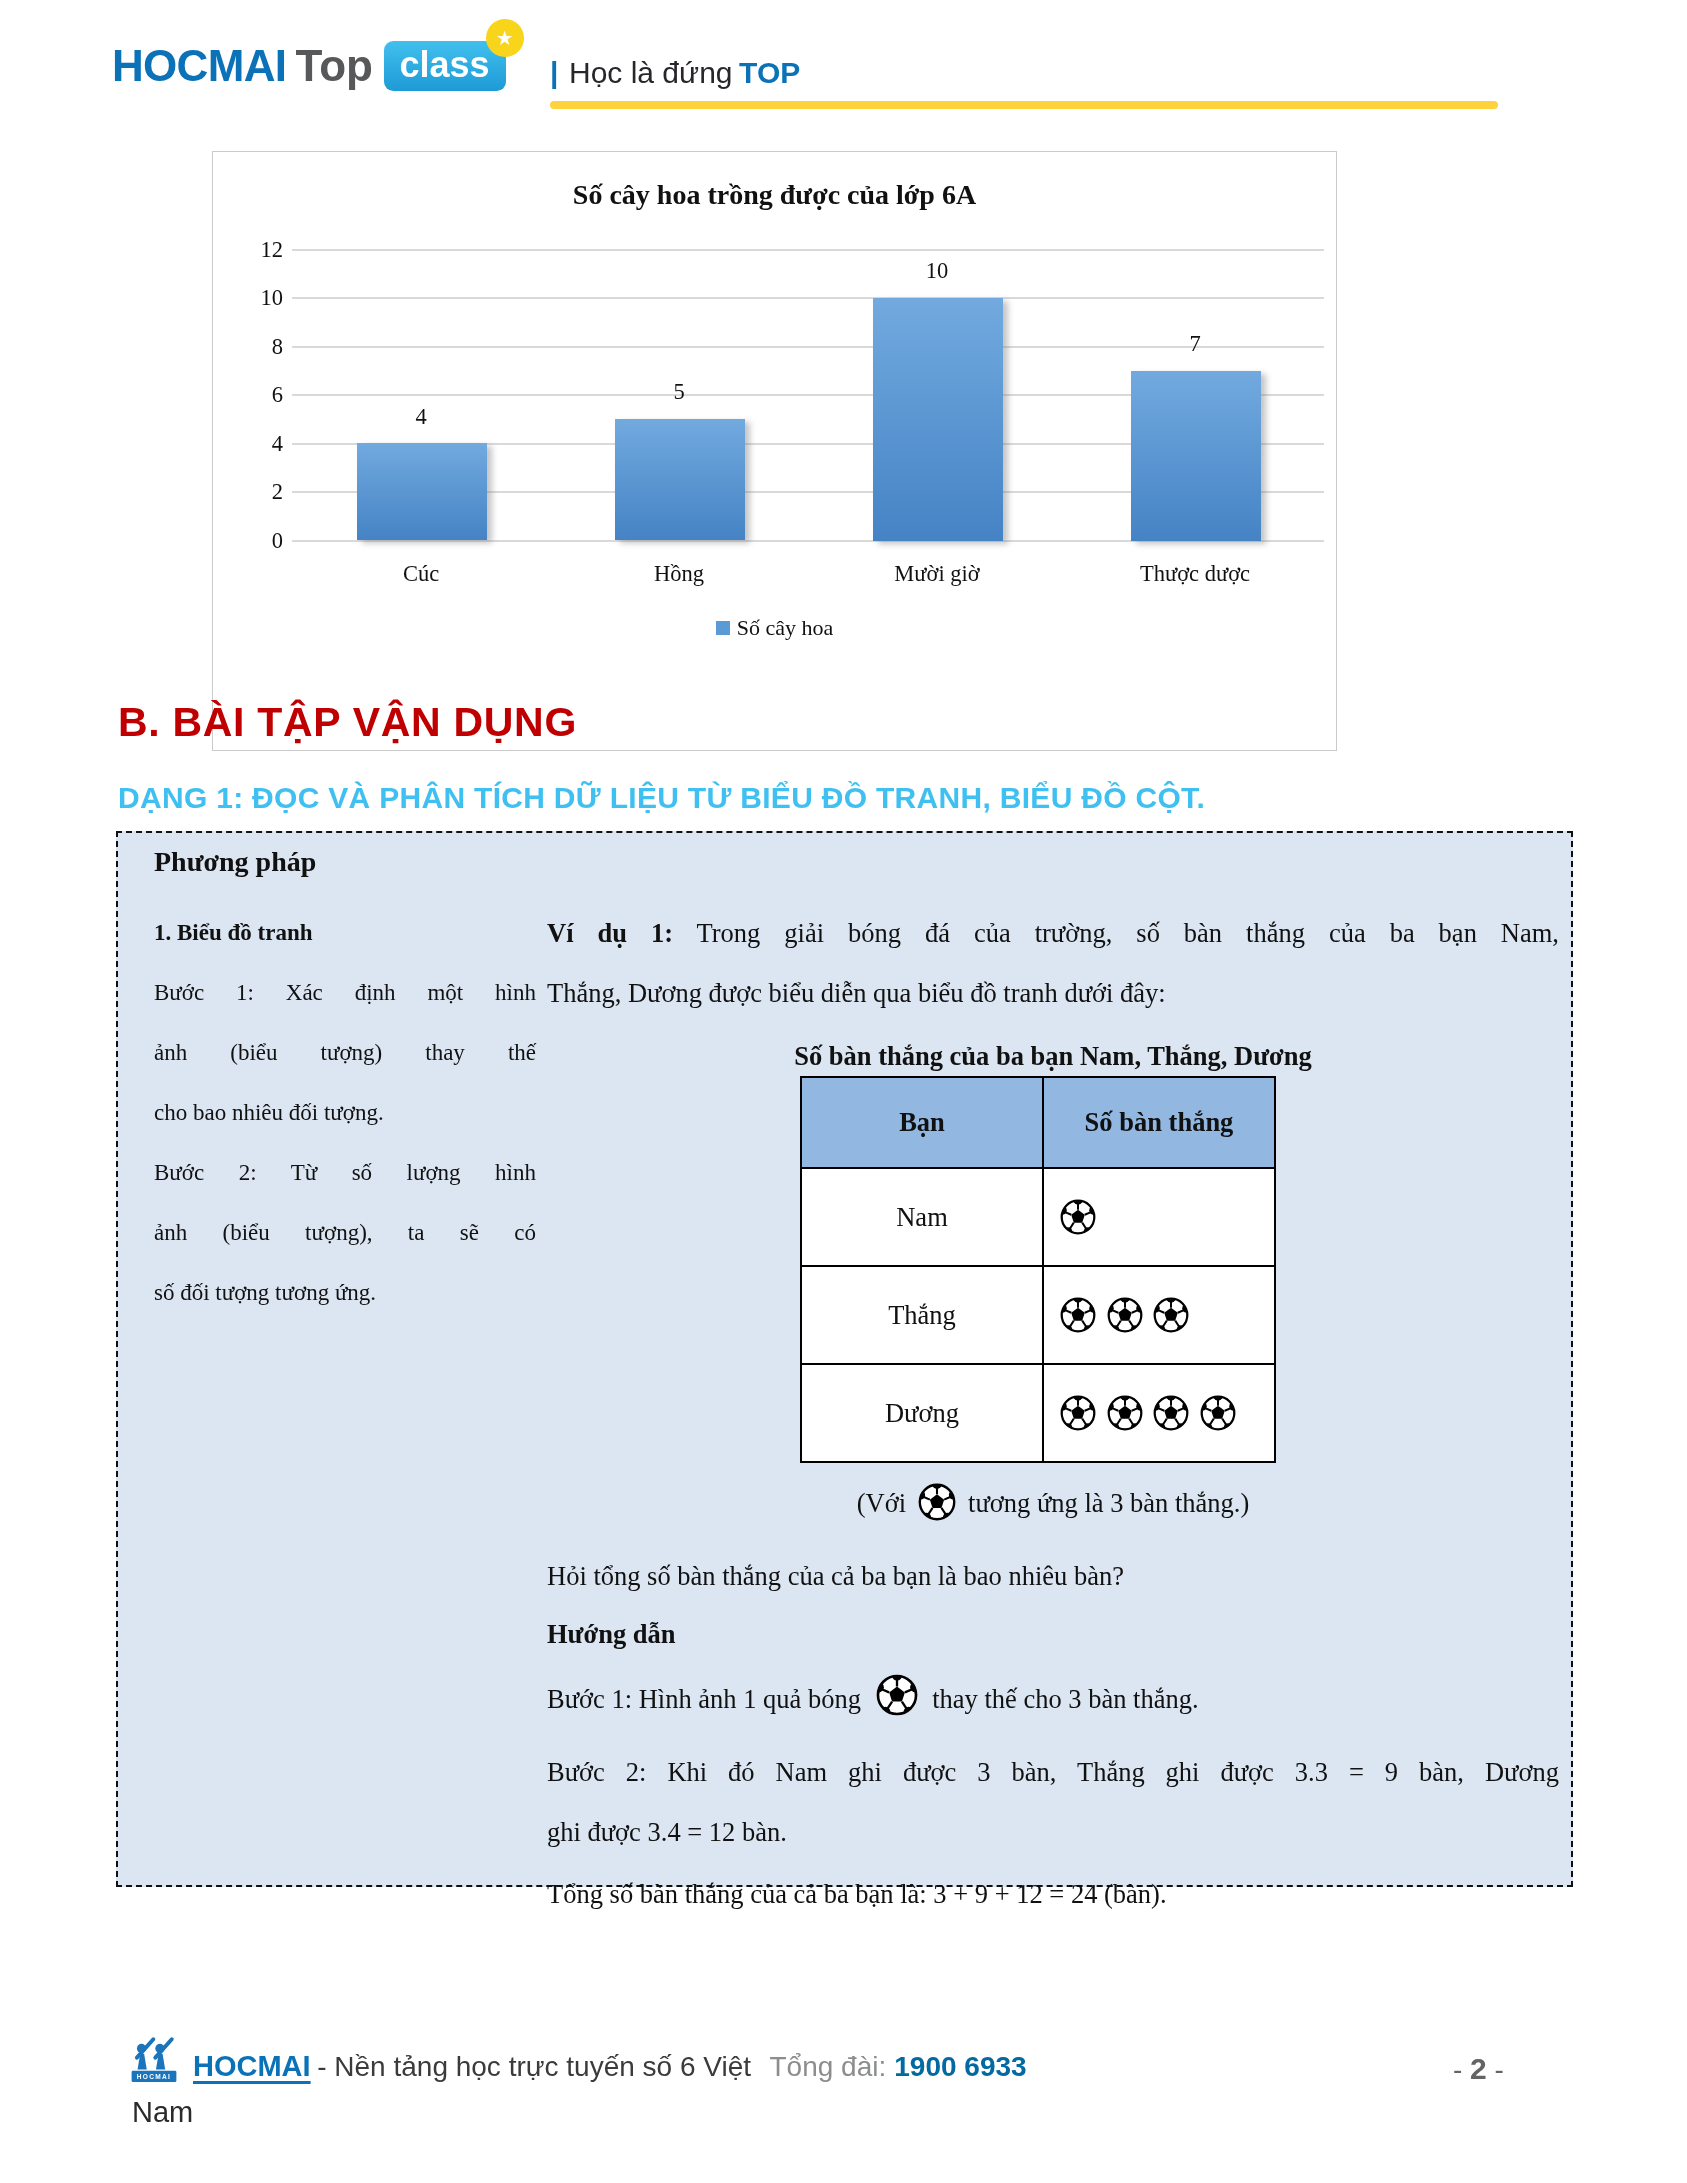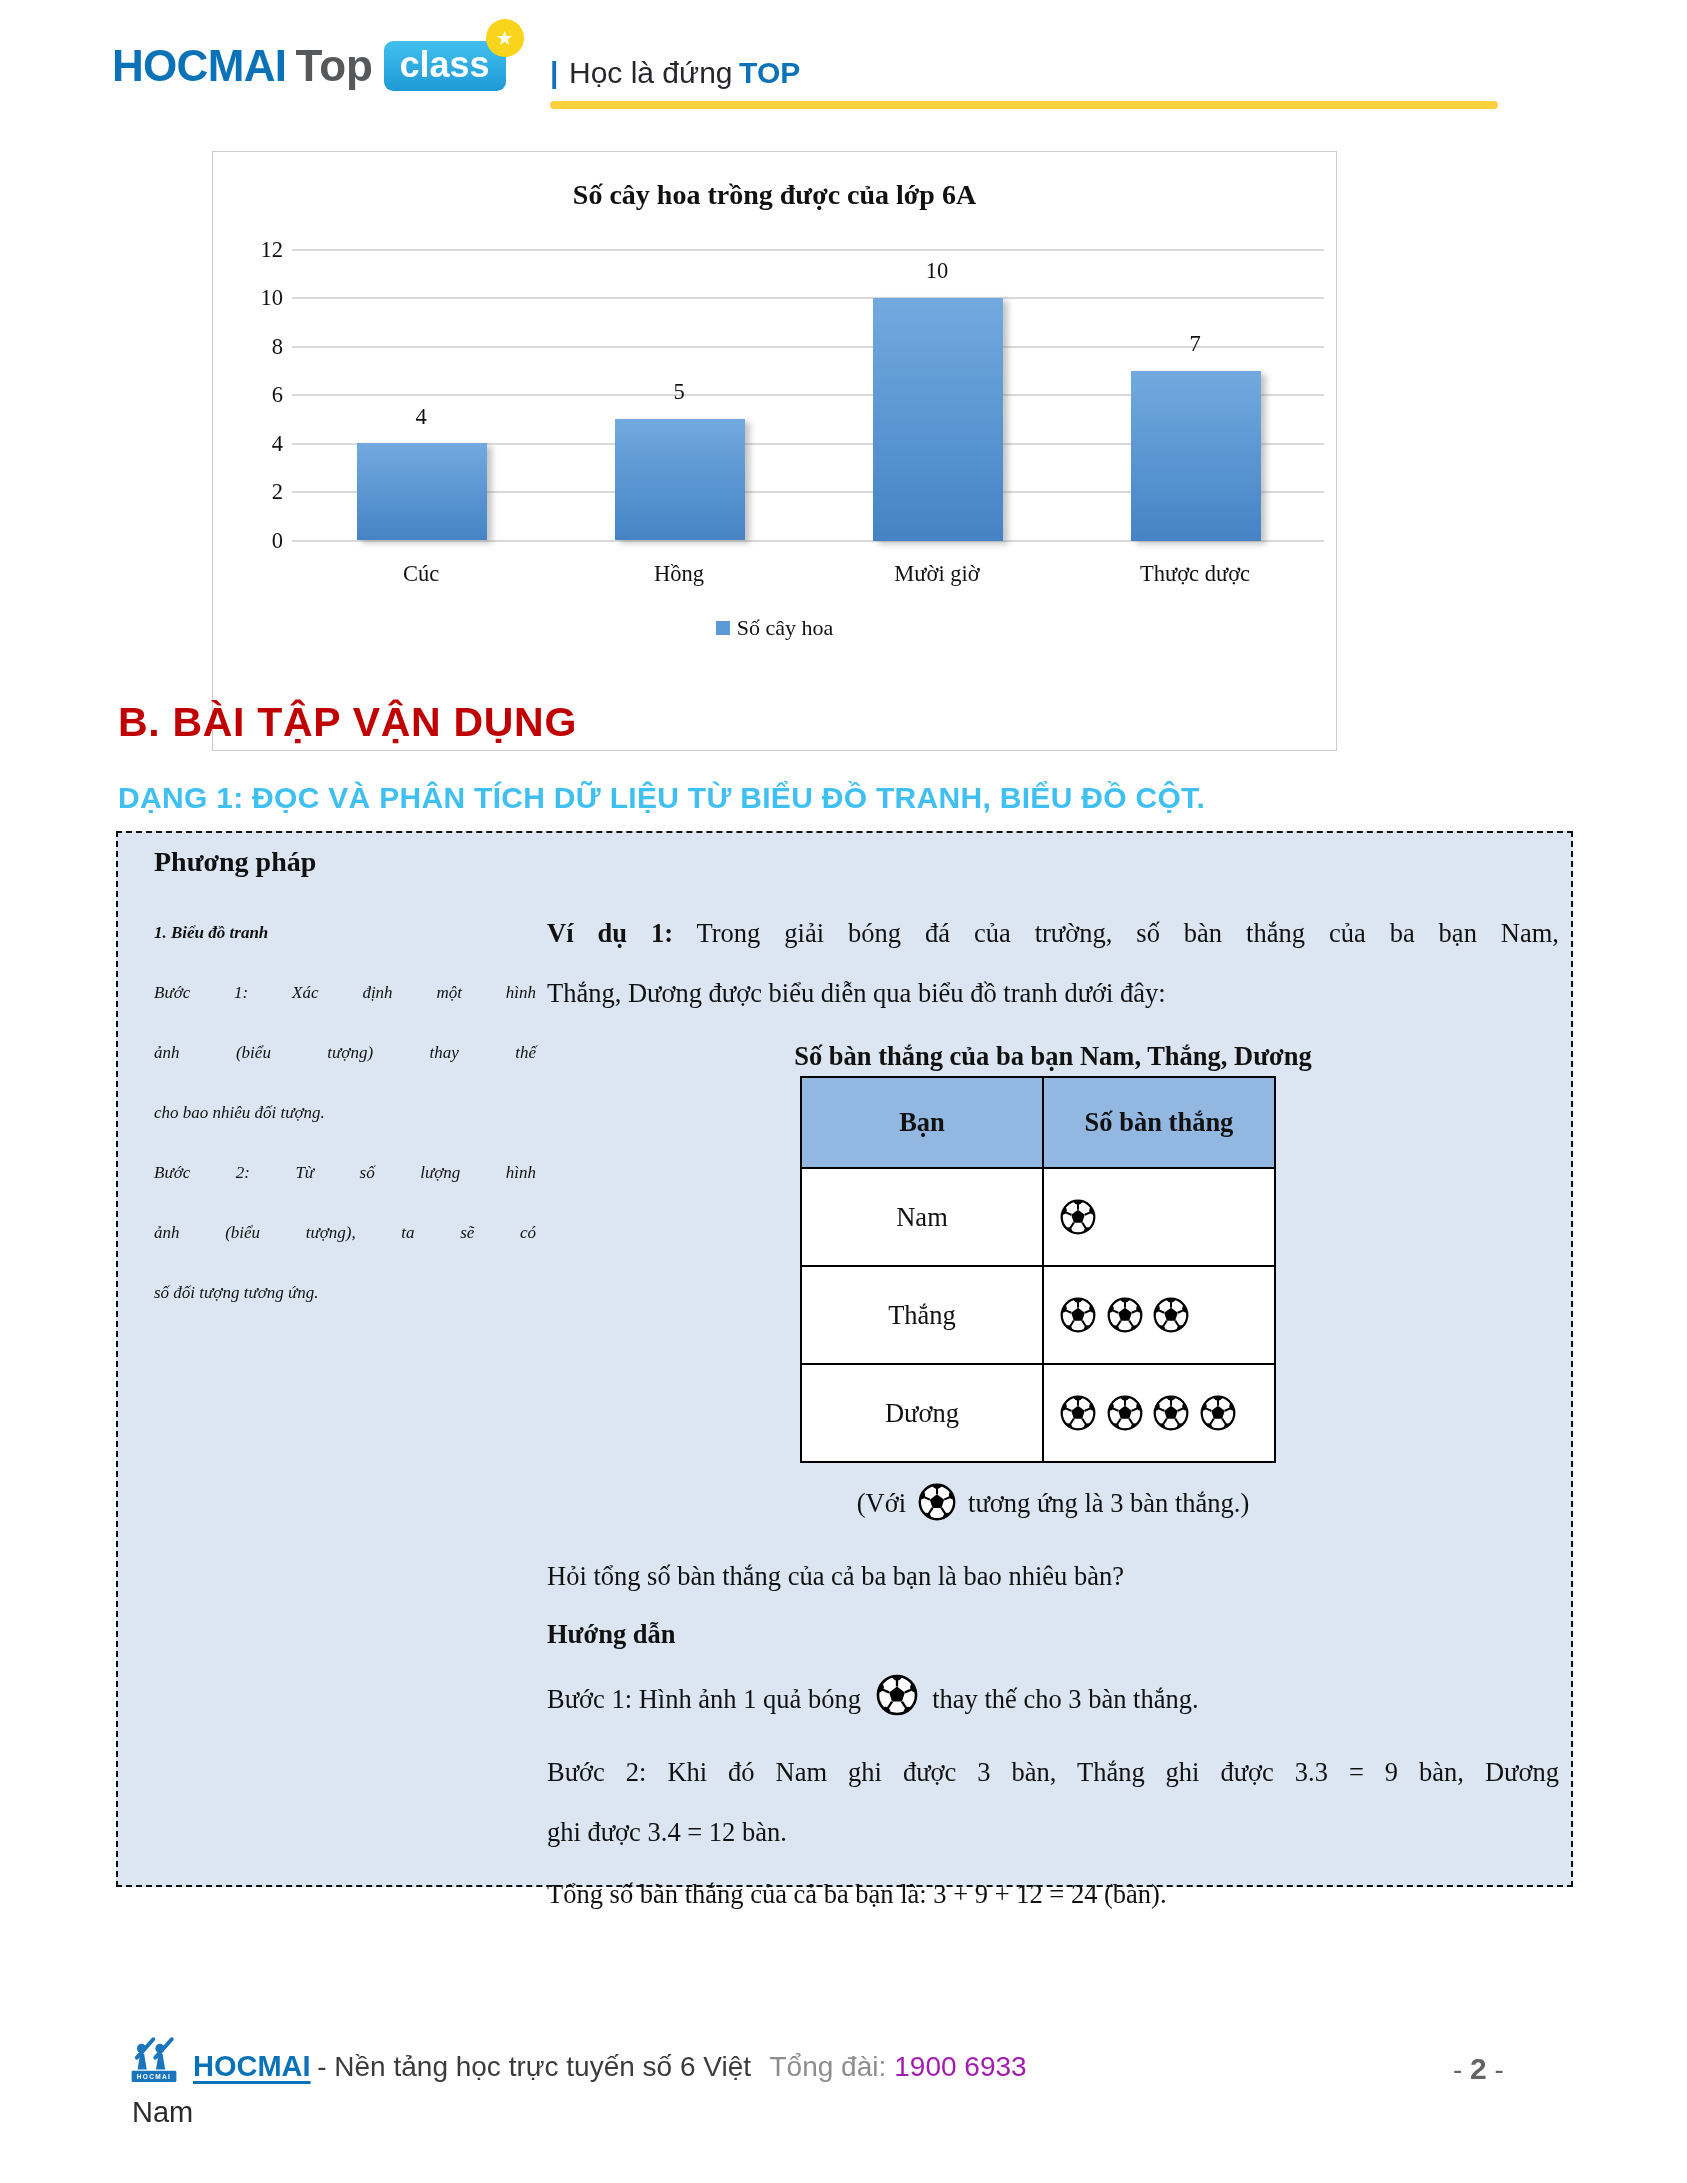--- a/index.html
+++ b/index.html
@@ -39,21 +39,21 @@
   .legend-label{font-size:22px;}
   
   .heading-b{position:absolute;left:118px;top:699px;font-family:"Liberation Sans",sans-serif;
     font-weight:800;font-size:41px;color:var(--heading-red,#C00000);letter-spacing:0.7px;}
   .heading-dang{position:absolute;left:118px;top:781px;font-family:"Liberation Sans",sans-serif;
     font-weight:800;font-size:30px;color:var(--heading-cyan,#3FC0F0);letter-spacing:0.3px;}
   
   .method-box{position:absolute;left:116px;top:831px;width:1457px;height:1056px;
     background:var(--box-bg,#DCE6F2);border:2px dashed #111;box-sizing:border-box;}
   .pp-title{position:absolute;left:36px;top:13.2px;font-size:28px;font-weight:bold;}
-  .left-col{position:absolute;left:36px;top:70px;width:382px;font-size:17px;line-height:60px;font-style:italic;}
+  .left-col{position:absolute;left:36px;top:70px;width:382px;font-size:23px;line-height:60px;}
   .left-col .col-head{font-weight:bold;}
   .lline,.rline{line-height:60px;}
   .j{text-align:justify;text-align-last:justify;}
   .right-col{position:absolute;left:429px;top:70px;width:1012px;font-size:26.5px;}
   .rc-abs{position:absolute;left:0;width:100%;}
   .tbl-title{text-align:center;font-weight:bold;line-height:60px;}
   table.goal{border-collapse:collapse;background:#fff;}
   table.goal th,table.goal td{border:2px solid #000;font-size:26.5px;}
   table.goal th{background:var(--table-header-blue,#92B7E1);font-weight:bold;
     height:87px;text-align:center;}
@@ -70,21 +70,21 @@
   .qline,.step-line,.total-line{line-height:60px;}
   .step1-line{line-height:73px;}
   
   .footer-icon{position:absolute;left:130px;top:2034px;}
   .footer-line{position:absolute;left:193px;top:2050px;display:flex;align-items:baseline;
     font-family:"Liberation Sans",sans-serif;font-size:28px;white-space:nowrap;}
   .f-brand{color:var(--brand-blue,#0C72B8);font-weight:bold;font-size:29px;
     text-decoration:underline;text-decoration-thickness:2.6px;text-underline-offset:5.3px;}
   .f-desc{color:#3B3B3C;font-weight:500;margin-left:6.6px;}
   .f-hot-label{color:#8C8D8F;margin-left:18.5px;}
-  .f-hot-num{color:#a21caf;font-weight:normal;margin-left:8px;}
+  .f-hot-num{color:#0369a1;font-weight:bold;margin-left:8px;}
   .f-page{position:absolute;left:1453px;top:2052px;color:#646464;
     font-family:"Liberation Sans",sans-serif;font-size:28px;}
   .f-page b{font-size:30px;}
   .f-wrap{position:absolute;left:132px;top:2096px;color:#2B2B2B;
     font-family:"Liberation Sans",sans-serif;font-size:29px;}
 </style>
 </head>
 <body>
 
 <div class="hdr-logo">

